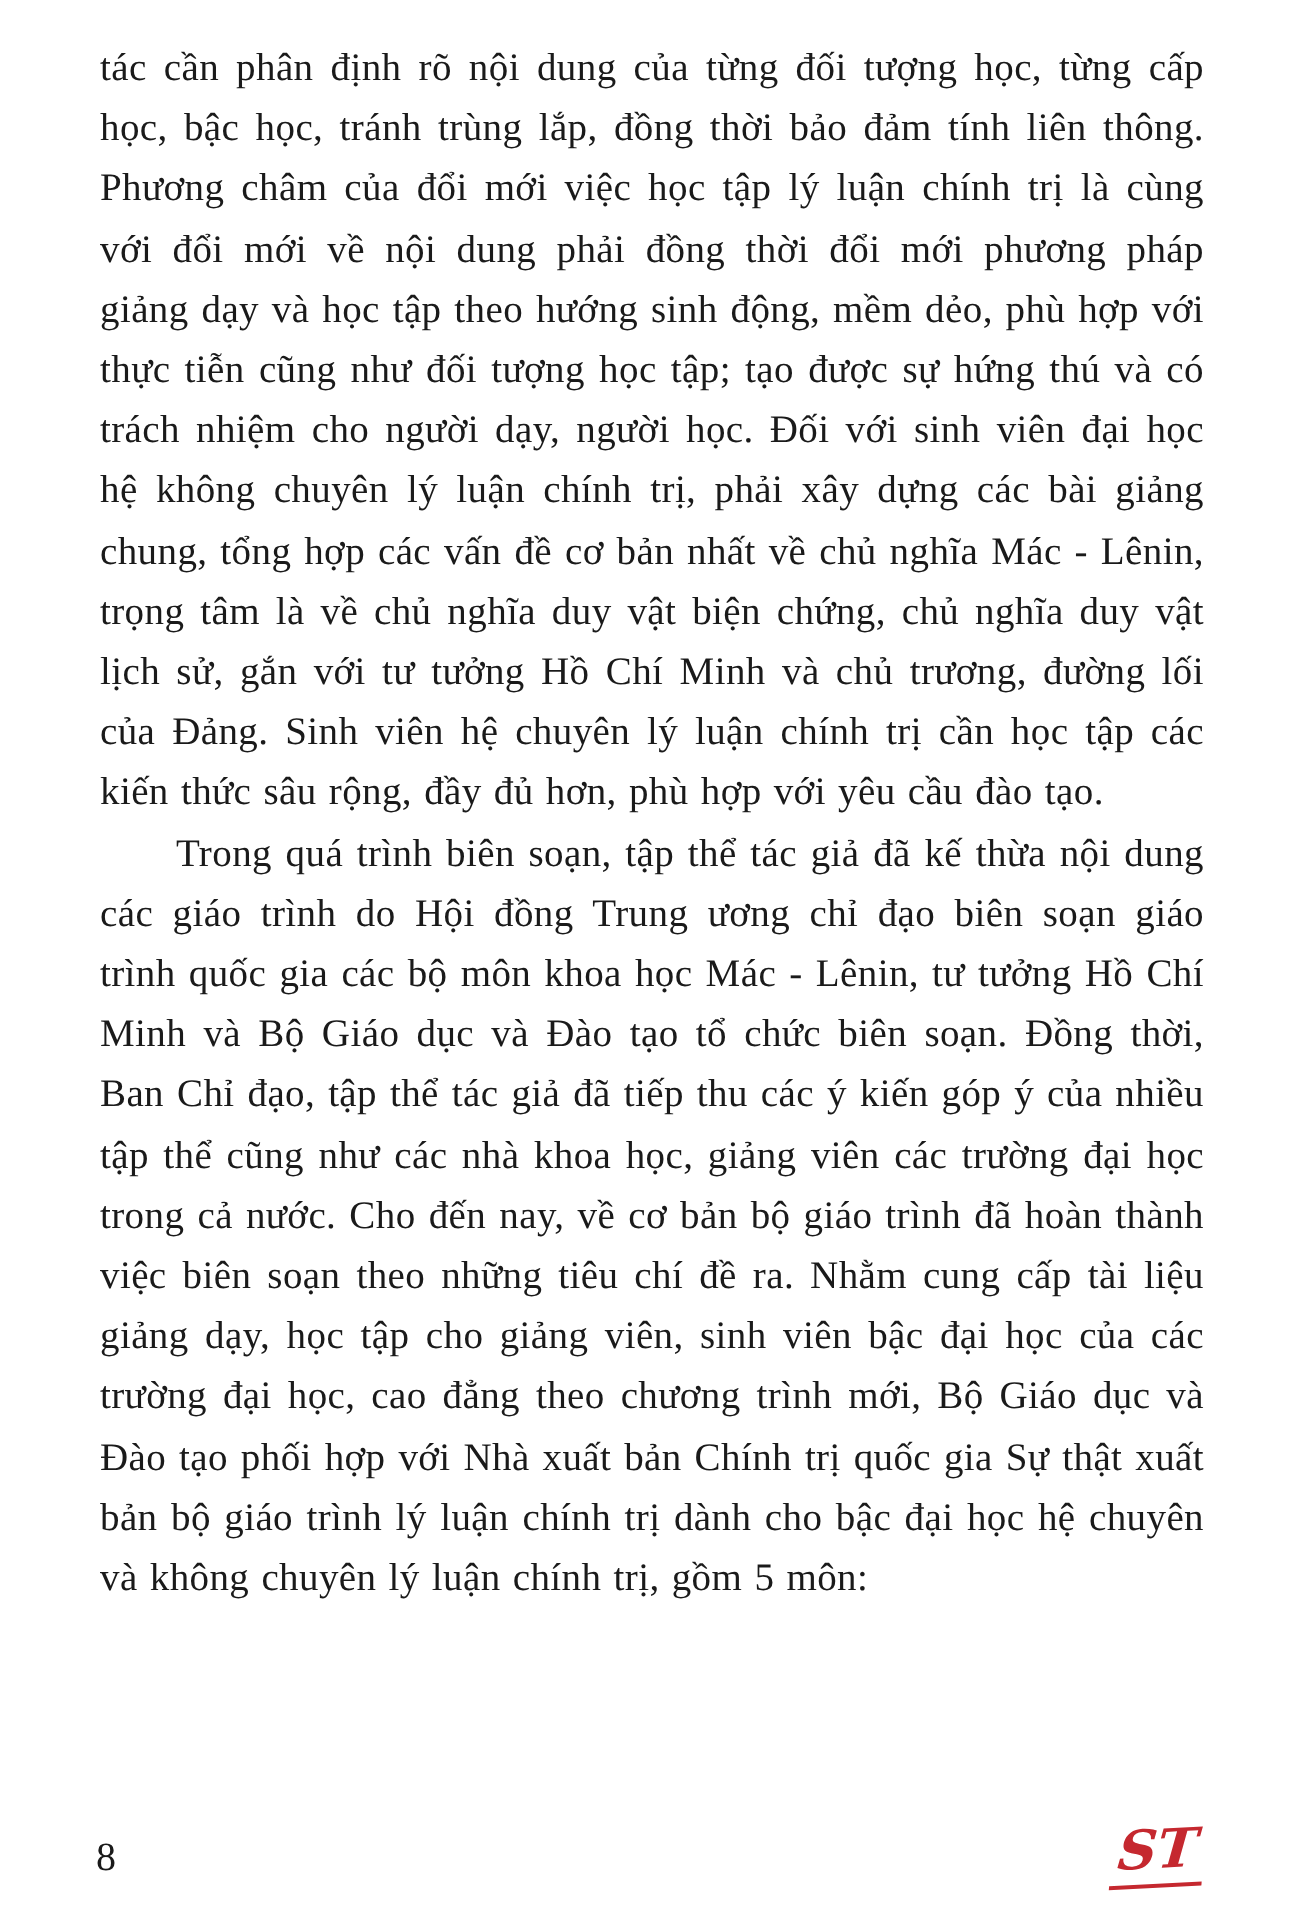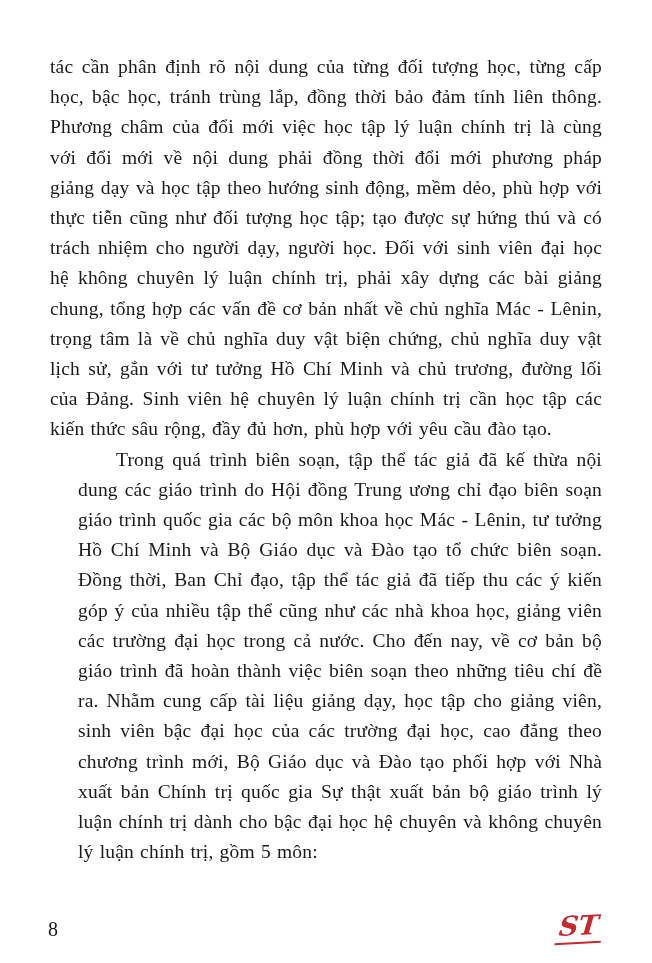--- a/index.html
+++ b/index.html
@@ -10,35 +10,34 @@
   body {
     width: 652px;
     height: 963px;
     position: relative;
     font-family: "Liberation Serif", "DejaVu Serif", serif;
     color: #1a1a1a;
     overflow: hidden;
   }
   .page {
     position: absolute;
-    top: 52px;
+    top: 20px;
     left: 50px;
     right: 50px;
   }
   .page p {
     margin: 0;
     font-size: 19.5px;
     line-height: 30.2px;
     text-align: justify;
     letter-spacing: 0.2px;
     word-spacing: 1px;
   }
   .page p.indent {
     text-indent: 38px;
-    margin-left: 28px;
   }
   .page-number {
     position: absolute;
     left: 48px;
     bottom: 22px;
     font-size: 20px;
     color: #1a1a1a;
   }
   .publisher-logo {
     position: absolute;

